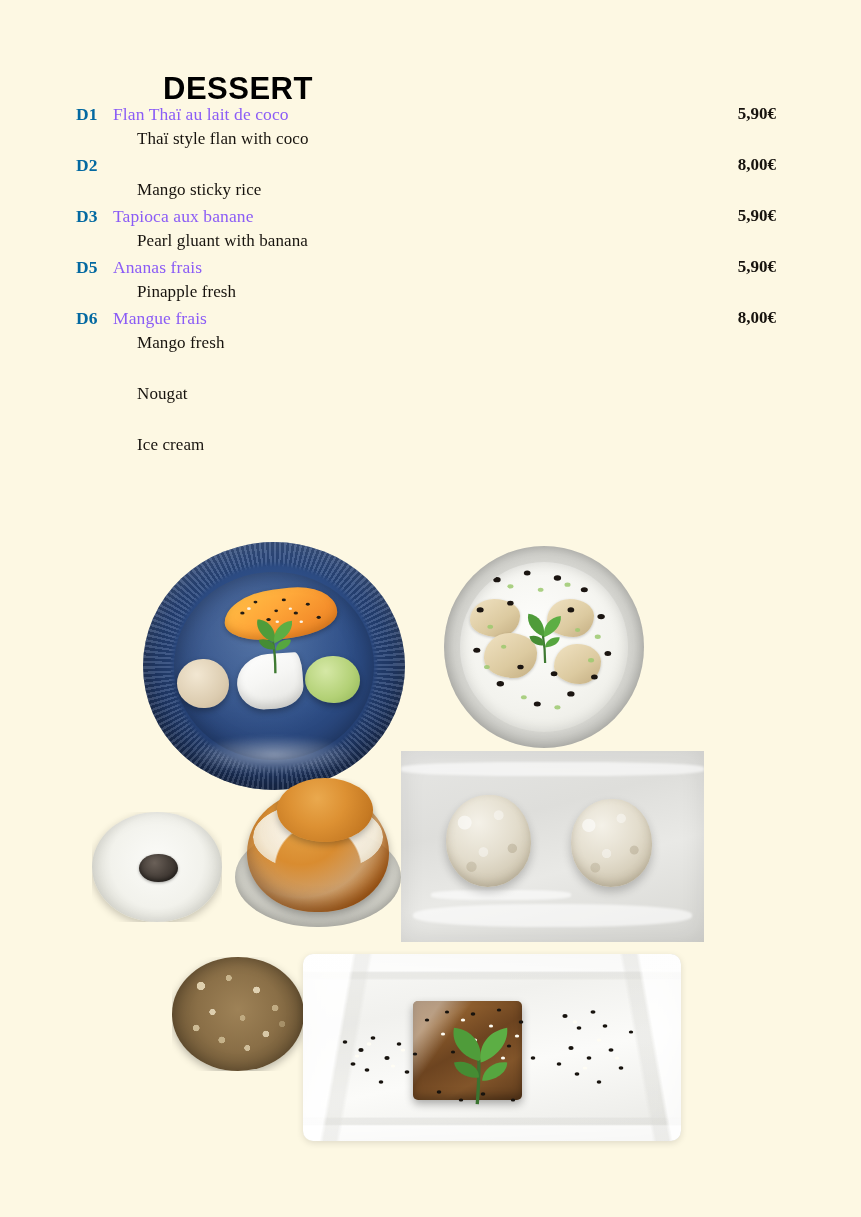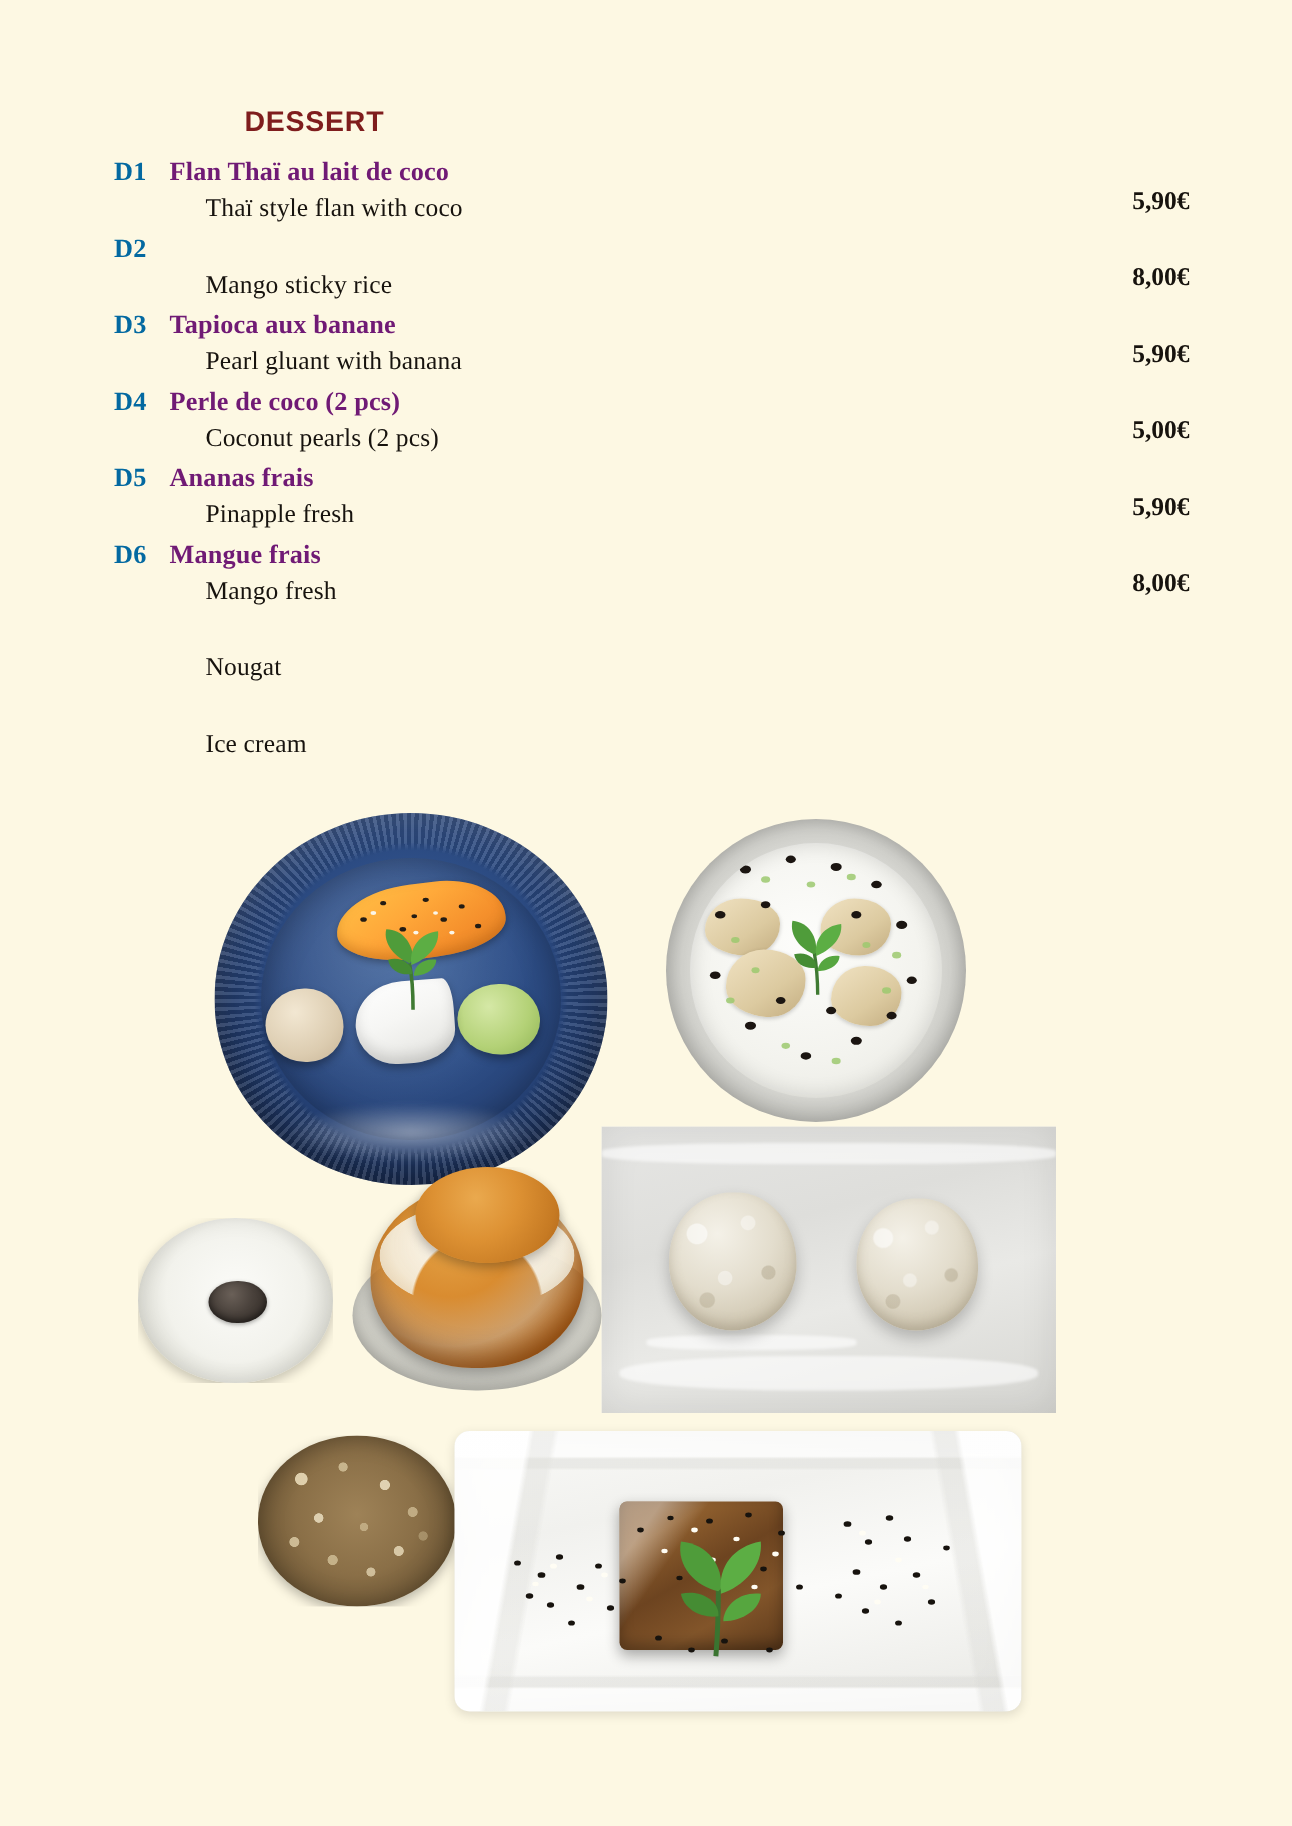--- a/index.html
+++ b/index.html
@@ -9,39 +9,39 @@
     background:#fdf8e3;
     font-family:"Liberation Serif", serif;
     overflow:hidden;position:relative;
   }
   .page{position:relative;width:861px;height:1217px;}
 
   
   .section-title{
     position:absolute;left:163px;top:71px;
     font-family:"Liberation Sans", sans-serif;
-    font-weight:bold;font-size:19px;letter-spacing:.5px;
-    color:#7f1d1d;
+    font-weight:bold;font-size:31px;letter-spacing:.5px;
+    color:#000000;
   }
 
   
   .menu{position:absolute;left:0;top:104px;width:861px;}
   .item{position:relative;height:51px;}
   .row-main{position:relative;height:26px;}
   .code{
     position:absolute;left:76px;top:0;width:32px;text-align:left;
     font-weight:bold;font-size:17.5px;color:#0369a1;letter-spacing:.2px;
   }
   .fr{
     position:absolute;left:113px;top:0;
-    font-weight:bold;font-size:17.5px;color:#701a75;letter-spacing:.1px;
+    font-weight:normal;font-size:17.5px;color:#8b5cf6;letter-spacing:.1px;
   }
   .price{
-    position:absolute;right:68px;top:0;
-    font-weight:bold;font-size:17px;color:#17130e;text-align:right;margin-top:20px;
+    position:absolute;right:85px;top:0;
+    font-weight:bold;font-size:17px;color:#17130e;text-align:right;
   }
   .en{
     position:absolute;left:137px;top:25px;
     font-weight:normal;font-size:17px;color:#17130e;letter-spacing:.1px;
   }
   .photo{position:absolute;overflow:hidden;}
 
   
   .p-mango{left:143px;top:542px;width:262px;height:248px;}
   .plate-blue{
@@ -255,28 +255,20 @@
 
     <div class="item">
       <div class="row-main">
         <span class="code">D3</span>
         <span class="fr">Tapioca aux banane</span>
         <span class="price">5,90€</span>
       </div>
       <span class="en">Pearl gluant with banana</span>
     </div>
 
-    <div class="item">
-      <div class="row-main">
-        <span class="code">D4</span>
-        <span class="fr">Perle de coco (2 pcs)</span>
-        <span class="price">5,00€</span>
-      </div>
-      <span class="en">Coconut pearls (2 pcs)</span>
-    </div>
 
     <div class="item">
       <div class="row-main">
         <span class="code">D5</span>
         <span class="fr">Ananas frais</span>
         <span class="price">5,90€</span>
       </div>
       <span class="en">Pinapple fresh</span>
     </div>
 

